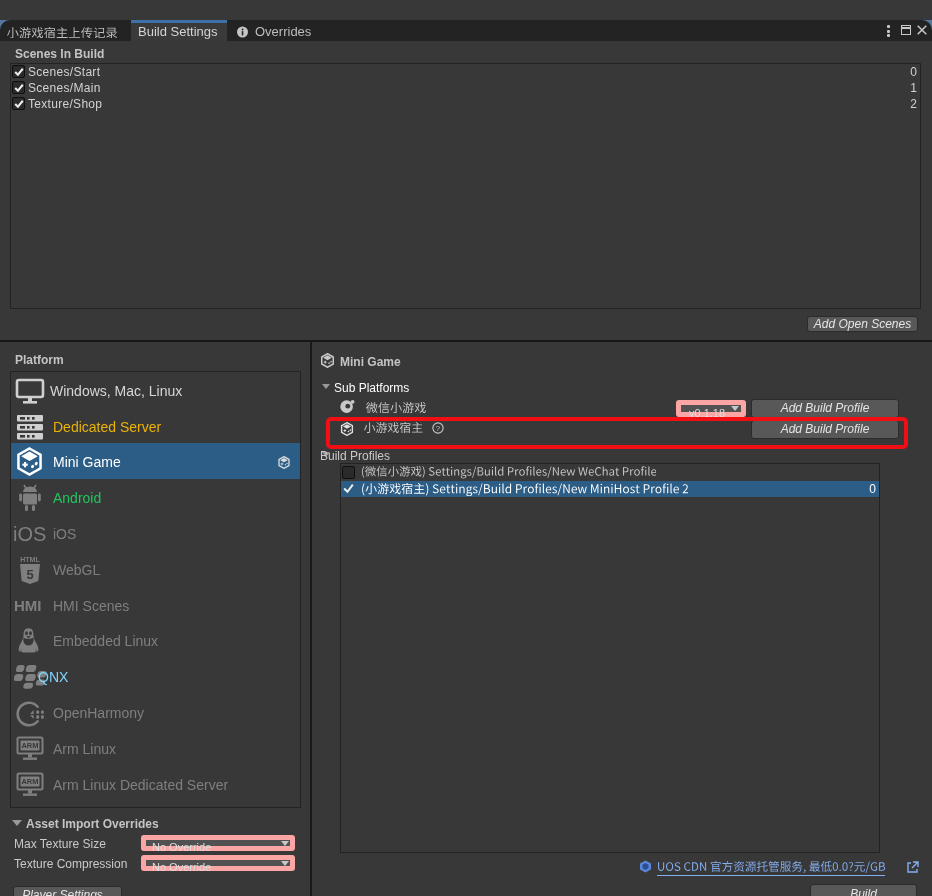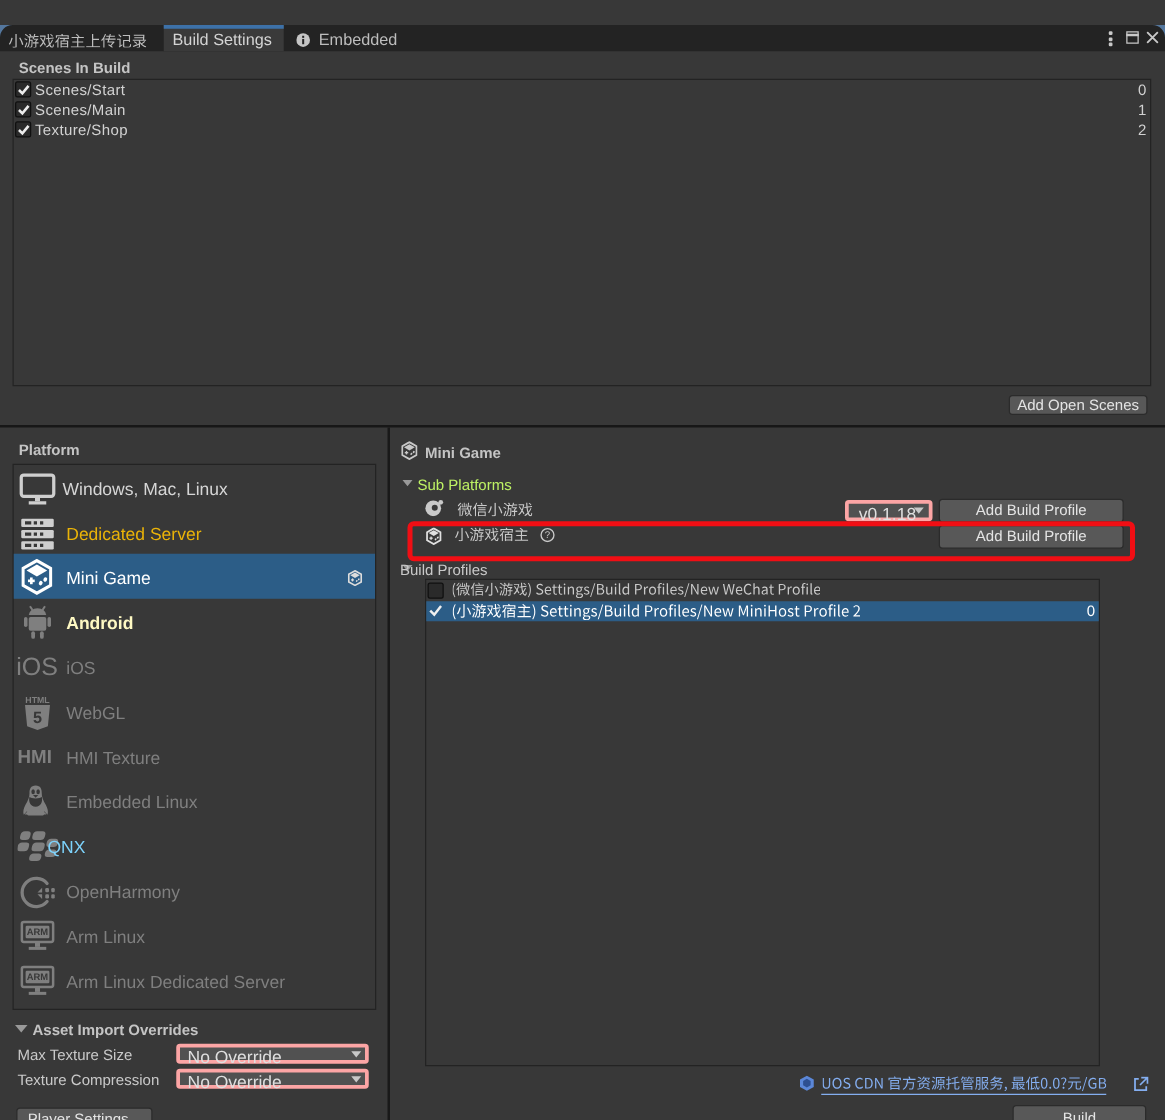--- a/index.html
+++ b/index.html
@@ -1,22 +1,22 @@
 <!DOCTYPE html>
 <html><head>
 <meta charset="utf-8">
 <style>
 * { margin:0; padding:0; box-sizing:border-box; }
 html,body { width:932px; height:896px; background:#383838; font-family:"Liberation Sans", sans-serif; overflow:hidden; }
 .abs { position:absolute; }
 #page { position:relative; width:908px; height:896px; background:#383838;margin-top:20px; }
 .txt { color:#c9c9c9; font-size:12px; white-space:nowrap; }
 .bold { font-weight:bold; }
-.btn { background:#585858; border:1px solid #2b2b2b; border-radius:3px; color:#e4e4e4; font-size:12px; text-align:center; font-family:"Liberation Sans", sans-serif; }
-.drop { background:#515151; border:3px solid #fca5a5; border-radius:3px; color:#dfdfdf; font-size:14px; }
+.btn { background:#585858; border:1px solid #2b2b2b; border-radius:3px; color:#e4e4e4; font-size:12px; text-align:center; font-family:"Liberation Sans", sans-serif;font-style:italic; }
+.drop { background:#515151; border:5px solid #fca5a5; border-radius:3px; color:#dfdfdf; font-size:11px; }
 .cb { width:13px; height:13px; background:#2a2a2a; border:1px solid #0f0f0f; border-radius:2px; }
 .tri { width:0; height:0; border-left:5px solid transparent; border-right:5px solid transparent; border-top:6px solid #999; }
 </style>
 </head>
 <body>
 <div id="page">
 
 <div class="abs" style="left:0;top:0;width:932px;height:21px;background:#232323;"></div>
 <svg class="abs" style="left:0;top:0;" width="10" height="10" viewBox="0 0 10 10">
       <path d="M10 0 A10 10 0 0 0 0 10 L0 0 Z" fill="#54779e"></path>
@@ -25,21 +25,21 @@
       <path transform="translate(-0.40,10.45) scale(0.01235,-0.01235)" d="M464 826V24C464 4 456 -2 436 -3C415 -4 343 -5 270 -2C282 -23 296 -59 301 -80C395 -81 457 -79 494 -66C530 -54 545 -31 545 24V826ZM705 571C791 427 872 240 895 121L976 154C950 274 865 458 777 598ZM202 591C177 457 121 284 32 178C53 169 86 151 103 138C194 249 253 430 286 577Z M1077 776C1130 744 1200 697 1233 666L1279 726C1243 754 1173 799 1121 828ZM1038 506C1093 477 1166 435 1204 407L1246 468C1209 494 1135 534 1081 560ZM1055 -28 1123 -66C1162 27 1208 151 1242 256L1181 294C1144 181 1092 51 1055 -28ZM1752 386V290H1598V221H1752V5C1752 -7 1748 -11 1734 -11C1720 -12 1675 -12 1624 -10C1633 -31 1643 -60 1646 -80C1713 -80 1758 -79 1786 -67C1815 -56 1822 -35 1822 4V221H1962V290H1822V363C1870 400 1920 451 1956 499L1910 531L1897 527H1650C1668 559 1685 595 1700 635H1961V707H1724C1736 746 1745 787 1753 828L1682 840C1661 724 1624 609 1568 535C1585 527 1617 508 1632 498L1647 522V460H1836C1810 433 1780 406 1752 386ZM1257 679V607H1351C1345 361 1332 106 1200 -32C1219 -42 1242 -63 1254 -79C1358 33 1395 206 1410 395H1510C1503 126 1494 31 1478 10C1469 -2 1461 -4 1447 -4C1433 -4 1397 -3 1357 0C1369 -19 1375 -48 1377 -69C1416 -71 1457 -71 1480 -68C1505 -66 1522 -58 1538 -36C1562 -3 1570 107 1579 430C1580 440 1580 464 1580 464H1414C1417 511 1418 559 1420 607H1608V679ZM1345 814C1377 772 1413 716 1429 679L1501 712C1483 748 1447 801 1414 841Z M2708 791C2757 750 2818 691 2846 652L2901 697C2873 736 2811 792 2761 831ZM2061 554C2116 480 2178 392 2235 307C2178 196 2107 109 2028 56C2046 43 2071 14 2083 -5C2159 52 2227 132 2283 233C2322 172 2356 114 2380 69L2441 122C2413 174 2370 240 2321 312C2372 424 2409 558 2429 712L2381 728L2368 725H2053V657H2346C2330 559 2304 467 2270 385C2219 458 2164 532 2115 597ZM2841 480C2808 394 2759 307 2699 230C2678 307 2662 401 2650 507L2946 541L2937 609L2643 576C2636 656 2631 743 2629 833H2551C2555 739 2560 650 2567 567L2428 551L2438 482L2574 498C2588 366 2608 251 2637 159C2575 93 2504 38 2430 2C2451 -13 2475 -36 2489 -54C2551 -20 2611 27 2666 82C2710 -17 2769 -76 2850 -82C2899 -85 2938 -36 2960 129C2944 136 2911 156 2896 171C2887 63 2872 7 2847 9C2798 14 2758 65 2725 148C2799 237 2861 340 2901 444Z M3428 825C3440 802 3453 775 3464 750H3084V583H3158V685H3844V600H3921V750H3555C3542 780 3522 817 3506 846ZM3387 413V-81H3459V-24H3807V-76H3883V413H3638L3670 513H3934V581H3346V513H3587C3581 480 3572 444 3564 413ZM3459 168H3807V42H3459ZM3459 231V348H3807V231ZM3268 632C3214 509 3127 390 3033 312C3048 297 3072 262 3081 247C3115 277 3149 313 3181 353V-80H3253V453C3285 503 3314 556 3337 610Z M4374 795C4435 750 4505 686 4545 640H4103V567H4459V347H4149V274H4459V27H4056V-46H4948V27H4540V274H4856V347H4540V567H4897V640H4572L4620 675C4580 722 4499 790 4435 836Z M5427 825V43H5051V-32H5950V43H5506V441H5881V516H5506V825Z M6266 836C6210 684 6116 534 6018 437C6031 420 6052 381 6060 363C6094 398 6128 440 6160 485V-78H6232V597C6272 666 6308 741 6337 815ZM6468 125C6563 67 6676 -23 6731 -80L6787 -24C6760 3 6721 35 6677 68C6754 151 6838 246 6899 317L6846 350L6834 345H6513L6549 464H6954V535H6569L6602 654H6908V724H6621L6647 825L6573 835L6545 724H6348V654H6526L6493 535H6291V464H6472C6451 393 6429 327 6411 275H6769C6725 225 6671 164 6619 109C6587 131 6554 152 6523 171Z M7124 769C7179 720 7249 652 7280 608L7335 661C7300 703 7230 769 7176 815ZM7200 -61V-60C7214 -41 7242 -20 7408 98C7400 113 7389 143 7384 163L7280 92V526H7046V453H7206V93C7206 44 7175 10 7157 -4C7171 -17 7192 -45 7200 -61ZM7419 770V695H7816V442H7438V57C7438 -41 7474 -65 7586 -65C7611 -65 7790 -65 7816 -65C7925 -65 7951 -20 7962 143C7940 148 7908 161 7889 175C7884 33 7874 7 7812 7C7773 7 7621 7 7591 7C7527 7 7515 16 7515 56V370H7816V318H7891V770Z M8134 317C8199 281 8278 224 8316 186L8369 238C8329 276 8248 329 8185 363ZM8134 784V715H8740L8736 623H8164V554H8732L8726 462H8067V395H8461V212C8316 152 8165 91 8068 54L8108 -13C8206 29 8337 85 8461 140V2C8461 -12 8456 -16 8440 -17C8424 -18 8368 -18 8309 -16C8319 -35 8331 -63 8335 -82C8413 -82 8464 -82 8495 -71C8527 -60 8537 -42 8537 1V236C8623 106 8748 9 8904 -40C8914 -20 8937 9 8953 25C8845 54 8751 107 8675 177C8739 216 8814 272 8874 323L8810 370C8765 325 8691 266 8629 224C8592 266 8561 314 8537 365V395H8940V462H8804C8813 565 8820 688 8822 784L8763 788L8750 784Z" fill="#bdbdbd"></path>
     </svg>
 <div class="abs" style="left:131px;top:0;width:96px;height:21px;background:#3a3a3a;border-top:3px solid #3d71a8;"></div>
 <div class="abs txt" style="left:138px;top:4px;font-size:13px;color:#d4d4d4;">Build Settings</div>
 
 <svg class="abs" style="left:237px;top:6px;" width="11" height="12" viewBox="0 0 13 13">
       <circle cx="6.5" cy="6.5" r="6.5" fill="#c5c5c5"></circle>
       <rect x="5.6" y="2.5" width="1.9" height="2" fill="#232323"></rect>
       <rect x="5.6" y="5.5" width="1.9" height="5" fill="#232323"></rect>
     </svg>
-<div class="abs txt" style="left:255px;top:4px;font-size:13px;color:#bdbdbd;">Embedded</div>
+<div class="abs txt" style="left:255px;top:4px;font-size:13px;color:#bdbdbd;">Overrides</div>
 
 <div class="abs" style="left:887px;top:5px;width:3px;height:3px;background:#c8c8c8;border-radius:1px;"></div>
 <div class="abs" style="left:887px;top:9.5px;width:3px;height:3px;background:#c8c8c8;border-radius:1px;"></div>
 <div class="abs" style="left:887px;top:14px;width:3px;height:3px;background:#c8c8c8;border-radius:1px;"></div>
 <div class="abs" style="left:901px;top:5px;width:10px;height:10px;border:1.4px solid #c8c8c8;"></div>
 <div class="abs" style="left:901px;top:6.8px;width:10px;height:1.8px;background:#c8c8c8;"></div>
 <svg class="abs" style="left:917px;top:5px;" width="10" height="10" viewBox="0 0 10 10">
       <path d="M0.7 0.7 L9.3 9.3 M9.3 0.7 L0.7 9.3" stroke="#c8c8c8" stroke-width="1.5"></path>
     </svg>
 
@@ -113,31 +113,31 @@
 <div class="abs txt" style="left:53px;top:434px;font-size:14px;color:#ffffff;">Mini Game</div>
 <svg class="abs" style="left:16px;top:463px;" width="28" height="30" viewBox="0 0 28 30">
       <path d="M8 2 L10 5 M20 2 L18 5" stroke="#7f7f7f" stroke-width="1.6"></path>
       <path d="M7 9 a7 5.5 0 0 1 14 0 Z" fill="#7f7f7f"></path>
       <rect x="7" y="10.5" width="14" height="11" rx="1.5" fill="#7f7f7f"></rect>
       <rect x="3.2" y="10.5" width="2.8" height="8" rx="1.4" fill="#7f7f7f"></rect>
       <rect x="22" y="10.5" width="2.8" height="8" rx="1.4" fill="#7f7f7f"></rect>
       <rect x="9" y="22" width="3" height="6" rx="1.5" fill="#7f7f7f"></rect>
       <rect x="16" y="22" width="3" height="6" rx="1.5" fill="#7f7f7f"></rect>
     </svg>
-<div class="abs txt" style="left:53px;top:470px;font-size:14px;color:#fef9c3;font-weight:bold;">Android</div>
+<div class="abs txt" style="left:53px;top:470px;font-size:14px;color:#22c55e;">Android</div>
 <div class="abs" style="left:13px;top:503px;font-family:'Liberation Sans';font-size:20px;font-weight:normal;color:#7f7f7f;">iOS</div>
 <div class="abs txt" style="left:53px;top:506px;font-size:14px;color:#7f7f7f;">iOS</div>
 <svg class="abs" style="left:17px;top:535px;" width="26" height="30" viewBox="0 0 26 30">
       <text x="13" y="7" text-anchor="middle" font-size="7" font-weight="bold" fill="#7f7f7f" font-family="Liberation Sans">HTML</text>
       <path d="M3 9 L23 9 L21.3 26 L13 29 L4.7 26 Z" fill="#7f7f7f"></path>
       <text x="13" y="23.5" text-anchor="middle" font-size="13" font-weight="bold" fill="#383838" font-family="Liberation Sans">5</text>
     </svg>
 <div class="abs txt" style="left:53px;top:542px;font-size:14px;color:#7f7f7f;">WebGL</div>
 <div class="abs" style="left:14px;top:577px;font-family:'Liberation Sans';font-size:15px;font-weight:bold;color:#7f7f7f;letter-spacing:0px;">HMI</div>
-<div class="abs txt" style="left:53px;top:578px;font-size:14px;color:#7f7f7f;">HMI Texture</div>
+<div class="abs txt" style="left:53px;top:578px;font-size:14px;color:#7f7f7f;">HMI Scenes</div>
 <svg class="abs" style="left:17px;top:608px;" width="23" height="25" viewBox="0 0 23 25">
       <path d="M11.5 0.3 C7.6 0.3 6.5 3.2 6.6 6.6 C6.7 9.6 5.4 12.4 3.4 15.8 C1.8 18.6 1.2 21.6 2.0 23.8 L4.6 21.0 C5.0 22.6 4.2 24.2 5.8 24.4 L17.2 24.4 C18.8 24.2 18.0 22.6 18.4 21.0 L21.0 23.8 C21.8 21.6 21.2 18.6 19.6 15.8 C17.6 12.4 16.3 9.6 16.4 6.6 C16.5 3.2 15.4 0.3 11.5 0.3 Z" fill="#7f7f7f"></path>
       <ellipse cx="9.5" cy="5.3" rx="1.4" ry="2.0" fill="#383838"></ellipse>
       <ellipse cx="13.5" cy="5.3" rx="1.4" ry="2.0" fill="#383838"></ellipse>
       <path d="M9.4 8.0 L13.6 8.0 L11.5 10.2 Z" fill="#383838"></path>
       <path d="M6.6 9.4 C7.8 11.2 15.2 11.2 16.4 9.4 C17.4 13 15.8 17.4 11.5 17.4 C7.2 17.4 5.6 13 6.6 9.4 Z" fill="#383838"></path>
       <path d="M2.8 23.6 C5.0 19.8 9.8 20.0 11.0 22.3 L11.5 22.7 L12.0 22.3 C13.2 20.0 18.0 19.8 20.2 23.6 Z" fill="#7f7f7f"></path>
     </svg>
 <div class="abs txt" style="left:53px;top:613px;font-size:14px;color:#7f7f7f;">Embedded Linux</div>
 <svg class="abs" style="left:14px;top:644px;" width="34" height="26" viewBox="0 0 34 26">
@@ -201,21 +201,21 @@
       <path d="M13 1.5 L24.5 8 V22 L13 28.5 L1.5 22 V8 Z" fill="none" stroke="#c8c8c8" stroke-width="3.0"></path>
       <path d="M13 4.6 L21.6 9.6 L13 14.6 L4.4 9.6 Z" fill="#c8c8c8"></path>
       <rect x="5.6" y="17.2" width="5.6" height="2.2" fill="#c8c8c8"></rect>
       <rect x="7.3" y="15.5" width="2.2" height="5.6" fill="#c8c8c8"></rect>
       <ellipse cx="16.2" cy="20.2" rx="1.5" ry="1.9" fill="#c8c8c8" transform="rotate(30 16.2 20.2)"></ellipse>
       <ellipse cx="20" cy="17.2" rx="1.5" ry="1.9" fill="#c8c8c8" transform="rotate(30 20 17.2)"></ellipse>
     </svg>
 <div class="abs txt bold" style="left:340px;top:335px;color:#c4c4c4;">Mini Game</div>
 
 <div class="abs tri" style="left:322px;top:364px;border-left-width:4px;border-right-width:4px;border-top-width:5px;"></div>
-<div class="abs txt" style="left:334px;top:361px;color:#bef264;text-align:center;">Sub Platforms</div>
+<div class="abs txt" style="left:334px;top:361px;color:#ffffff;text-align:center;">Sub Platforms</div>
 
 <svg class="abs" style="left:340px;top:375px;" width="16" height="18" viewBox="0 0 16 18">
       <circle cx="6.6" cy="11.6" r="6.3" fill="#c9c9c9"></circle>
       <circle cx="7.8" cy="11.2" r="2.4" fill="#383838"></circle>
       <circle cx="12.6" cy="6.8" r="1.9" fill="#c9c9c9"></circle>
     </svg>
 <svg class="abs" style="left:365.8px;top:381.5px;" width="59.9" height="11.2" viewBox="0 0 59.9 11.2">
       <path transform="translate(-0.21,10.19) scale(0.01212,-0.01212)" d="M198 840C162 774 91 693 28 641C40 628 59 600 68 584C140 644 217 734 267 815ZM327 318V202C327 132 318 42 253 -27C266 -36 292 -63 301 -76C376 3 392 116 392 200V258H523V143C523 103 507 87 495 80C505 64 518 33 523 16C537 34 559 53 680 134C674 147 665 171 661 189L585 141V318ZM737 568H859C845 446 824 339 788 248C760 333 740 428 727 528ZM284 446V381H617V392C631 378 647 359 654 349C666 370 678 393 688 417C704 327 724 243 752 168C708 88 649 23 570 -27C584 -40 606 -68 613 -82C684 -34 740 25 784 94C819 22 863 -36 919 -76C930 -58 953 -30 969 -17C907 21 859 84 822 164C875 274 906 407 925 568H961V634H752C765 696 775 762 783 829L713 839C697 684 670 533 617 428V446ZM303 759V519H616V759H561V581H490V840H432V581H355V759ZM219 640C170 534 92 428 17 356C30 340 52 306 60 291C89 320 118 354 147 392V-78H216V492C242 533 266 575 286 617Z M1382 531V469H1869V531ZM1382 389V328H1869V389ZM1310 675V611H1947V675ZM1541 815C1568 773 1598 716 1612 680L1679 710C1665 745 1635 799 1606 840ZM1369 243V-80H1434V-40H1811V-77H1879V243ZM1434 22V181H1811V22ZM1256 836C1205 685 1122 535 1032 437C1045 420 1067 383 1074 367C1107 404 1139 448 1169 495V-83H1238V616C1271 680 1300 748 1323 816Z M2464 826V24C2464 4 2456 -2 2436 -3C2415 -4 2343 -5 2270 -2C2282 -23 2296 -59 2301 -80C2395 -81 2457 -79 2494 -66C2530 -54 2545 -31 2545 24V826ZM2705 571C2791 427 2872 240 2895 121L2976 154C2950 274 2865 458 2777 598ZM2202 591C2177 457 2121 284 2032 178C2053 169 2086 151 2103 138C2194 249 2253 430 2286 577Z M3077 776C3130 744 3200 697 3233 666L3279 726C3243 754 3173 799 3121 828ZM3038 506C3093 477 3166 435 3204 407L3246 468C3209 494 3135 534 3081 560ZM3055 -28 3123 -66C3162 27 3208 151 3242 256L3181 294C3144 181 3092 51 3055 -28ZM3752 386V290H3598V221H3752V5C3752 -7 3748 -11 3734 -11C3720 -12 3675 -12 3624 -10C3633 -31 3643 -60 3646 -80C3713 -80 3758 -79 3786 -67C3815 -56 3822 -35 3822 4V221H3962V290H3822V363C3870 400 3920 451 3956 499L3910 531L3897 527H3650C3668 559 3685 595 3700 635H3961V707H3724C3736 746 3745 787 3753 828L3682 840C3661 724 3624 609 3568 535C3585 527 3617 508 3632 498L3647 522V460H3836C3810 433 3780 406 3752 386ZM3257 679V607H3351C3345 361 3332 106 3200 -32C3219 -42 3242 -63 3254 -79C3358 33 3395 206 3410 395H3510C3503 126 3494 31 3478 10C3469 -2 3461 -4 3447 -4C3433 -4 3397 -3 3357 0C3369 -19 3375 -48 3377 -69C3416 -71 3457 -71 3480 -68C3505 -66 3522 -58 3538 -36C3562 -3 3570 107 3579 430C3580 440 3580 464 3580 464H3414C3417 511 3418 559 3420 607H3608V679ZM3345 814C3377 772 3413 716 3429 679L3501 712C3483 748 3447 801 3414 841Z M4708 791C4757 750 4818 691 4846 652L4901 697C4873 736 4811 792 4761 831ZM4061 554C4116 480 4178 392 4235 307C4178 196 4107 109 4028 56C4046 43 4071 14 4083 -5C4159 52 4227 132 4283 233C4322 172 4356 114 4380 69L4441 122C4413 174 4370 240 4321 312C4372 424 4409 558 4429 712L4381 728L4368 725H4053V657H4346C4330 559 4304 467 4270 385C4219 458 4164 532 4115 597ZM4841 480C4808 394 4759 307 4699 230C4678 307 4662 401 4650 507L4946 541L4937 609L4643 576C4636 656 4631 743 4629 833H4551C4555 739 4560 650 4567 567L4428 551L4438 482L4574 498C4588 366 4608 251 4637 159C4575 93 4504 38 4430 2C4451 -13 4475 -36 4489 -54C4551 -20 4611 27 4666 82C4710 -17 4769 -76 4850 -82C4899 -85 4938 -36 4960 129C4944 136 4911 156 4896 171C4887 63 4872 7 4847 9C4798 14 4758 65 4725 148C4799 237 4861 340 4901 444Z" fill="#c9c9c9"></path>
     </svg>
 <div class="abs drop" style="left:676px;top:380px;width:70px;height:17px;line-height:16px;padding-left:8px;">v0.1.18</div>

